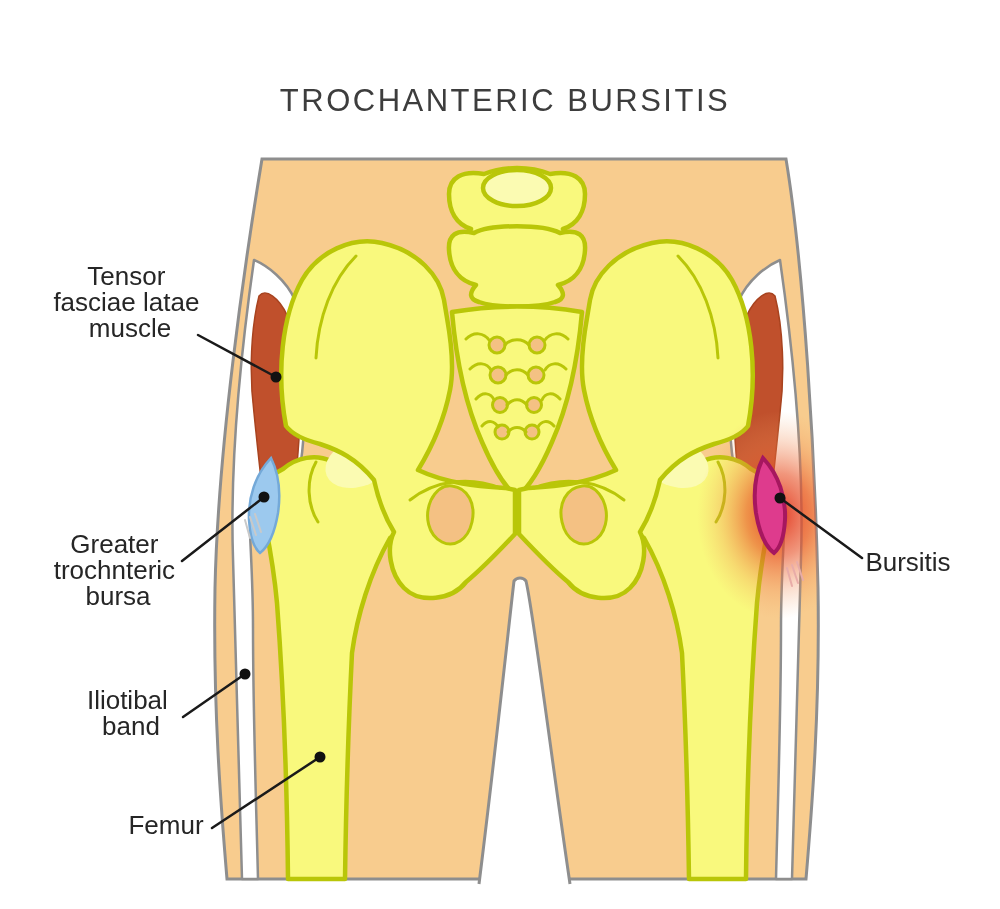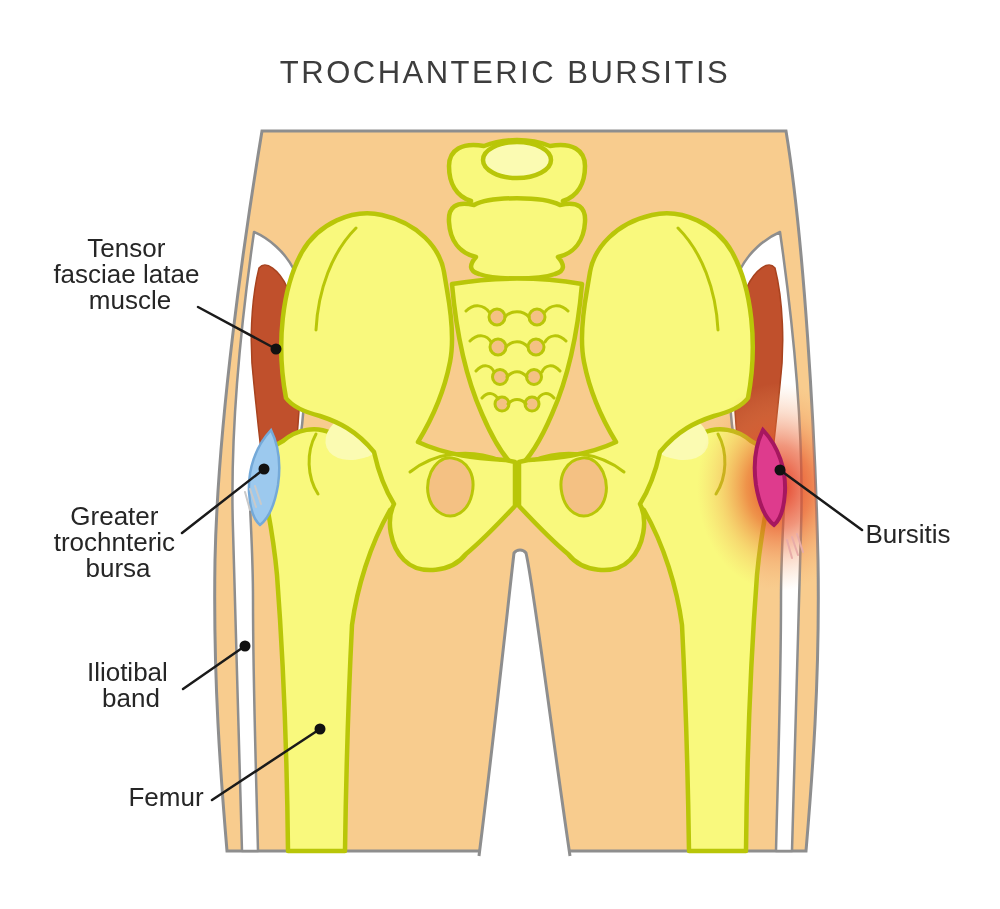--- a/index.html
+++ b/index.html
@@ -6,21 +6,21 @@
     --background:#ffffff; --skin:#F8CC8E; --outline-gray:#8E8E8E;
     --bone-fill:#F9F97D; --bone-outline:#B9C608; --bone-highlight:#FBFBB2;
     --foramen-fill:#F4C183; --muscle:#C0502C; --it-band:#FFFFFF;
     --bursa-blue:#9CC9EE; --bursa-blue-outline:#74A9D8;
     --bursa-inflamed:#DE3B8D; --bursa-inflamed-outline:#A6175F;
     --inflammation-glow:#E1331B; --label-text:#262626; --title-text:#3D3D3D;
     --leader-line:#1A1A1A;
   }
   html,body{margin:0;padding:0;background:var(--background);}
   .stage{width:1000px;height:871px;position:relative;background:var(--background);
-         font-family:"Liberation Sans", sans-serif;}
+         font-family:"Liberation Sans", sans-serif;margin-top:28px;}
   svg{display:block;}
   .skin{fill:var(--skin);stroke:var(--outline-gray);stroke-width:3;}
   .band{fill:var(--it-band);stroke:var(--outline-gray);stroke-width:2.5;stroke-linejoin:round;}
   .muscle{fill:var(--muscle);stroke:#A8431F;stroke-width:1.5;}
   .bone{fill:var(--bone-fill);stroke:var(--bone-outline);stroke-width:4.5;stroke-linejoin:round;}
   .bone-detail{fill:none;stroke:var(--bone-outline);stroke-width:3;stroke-linecap:round;}
   .bone-hl{fill:var(--bone-highlight);stroke:none;}
   .foramen{fill:var(--foramen-fill);stroke:var(--bone-outline);stroke-width:3;}
   .squiggle{fill:none;stroke:var(--bone-outline);stroke-width:3;stroke-linecap:round;}
   .bursa-blue{fill:var(--bursa-blue);stroke:var(--bursa-blue-outline);stroke-width:2.5;}

